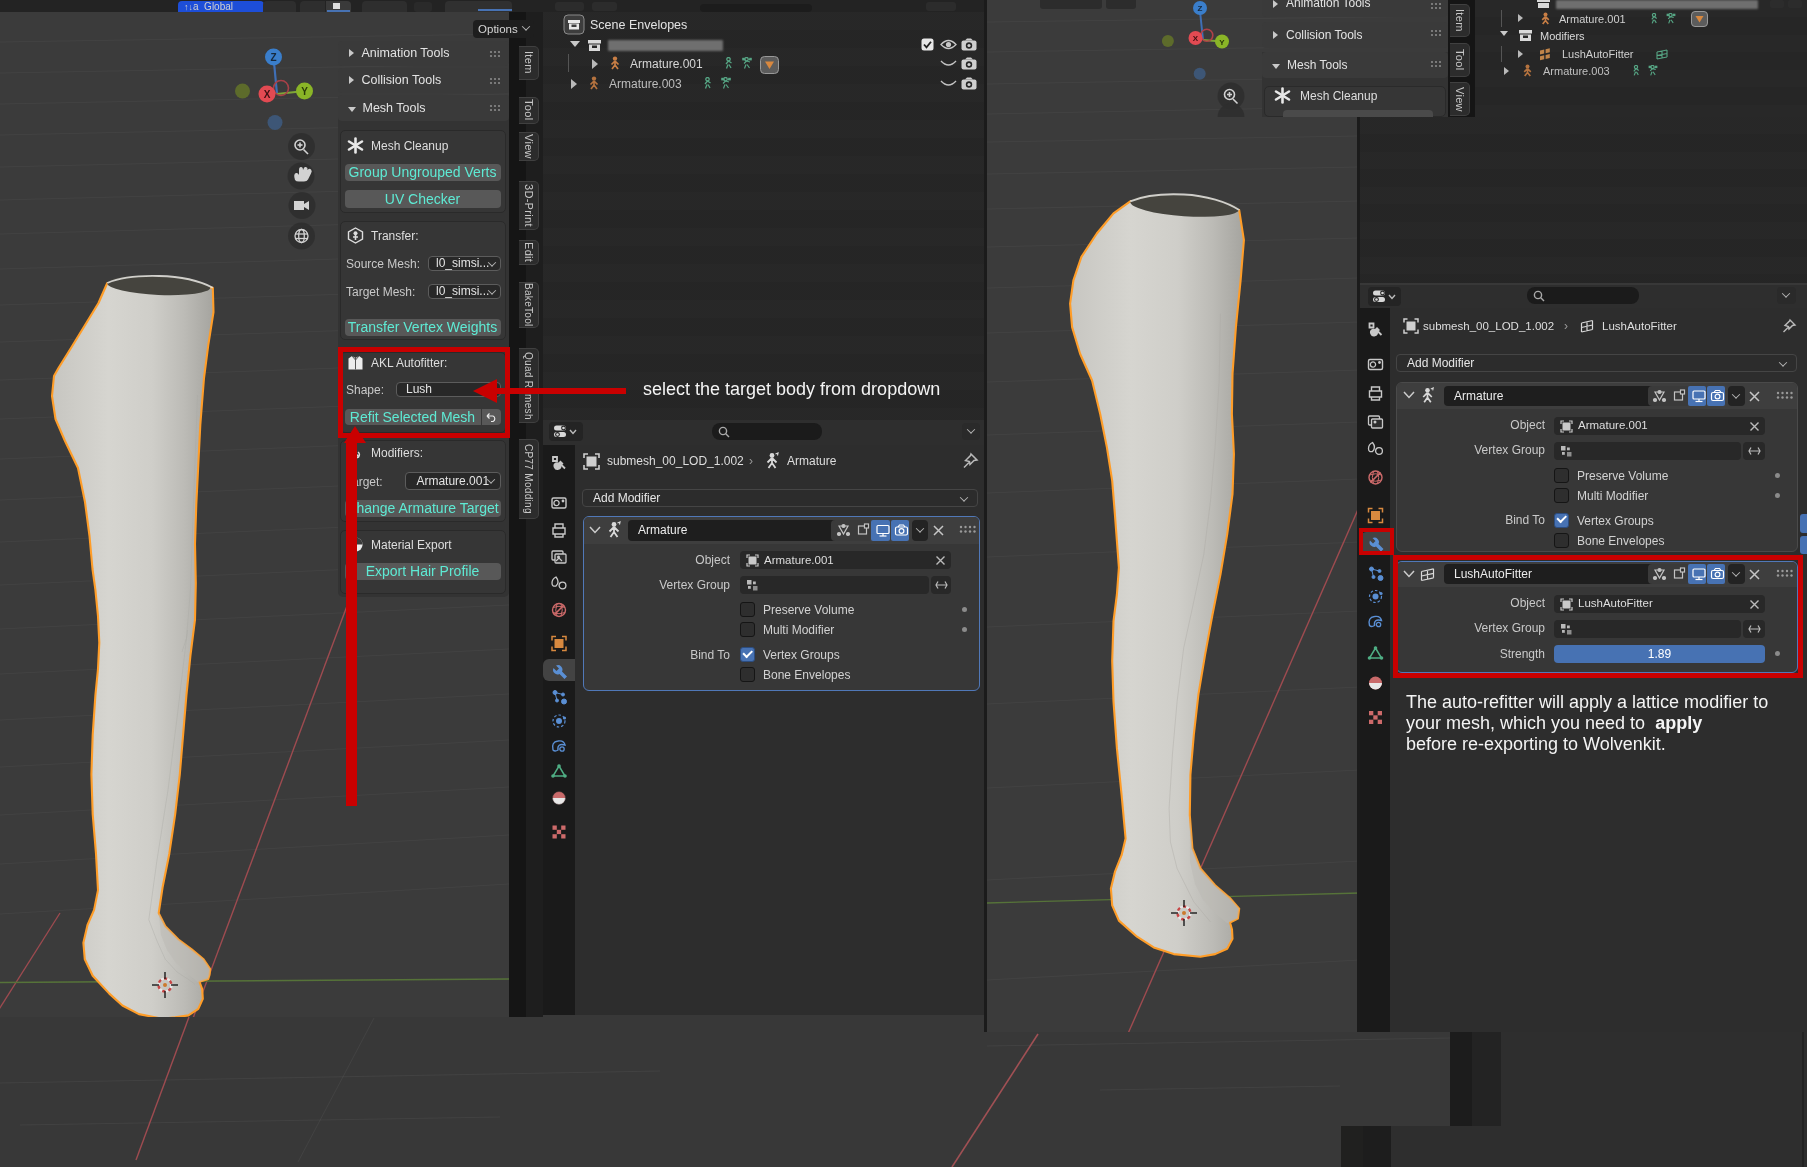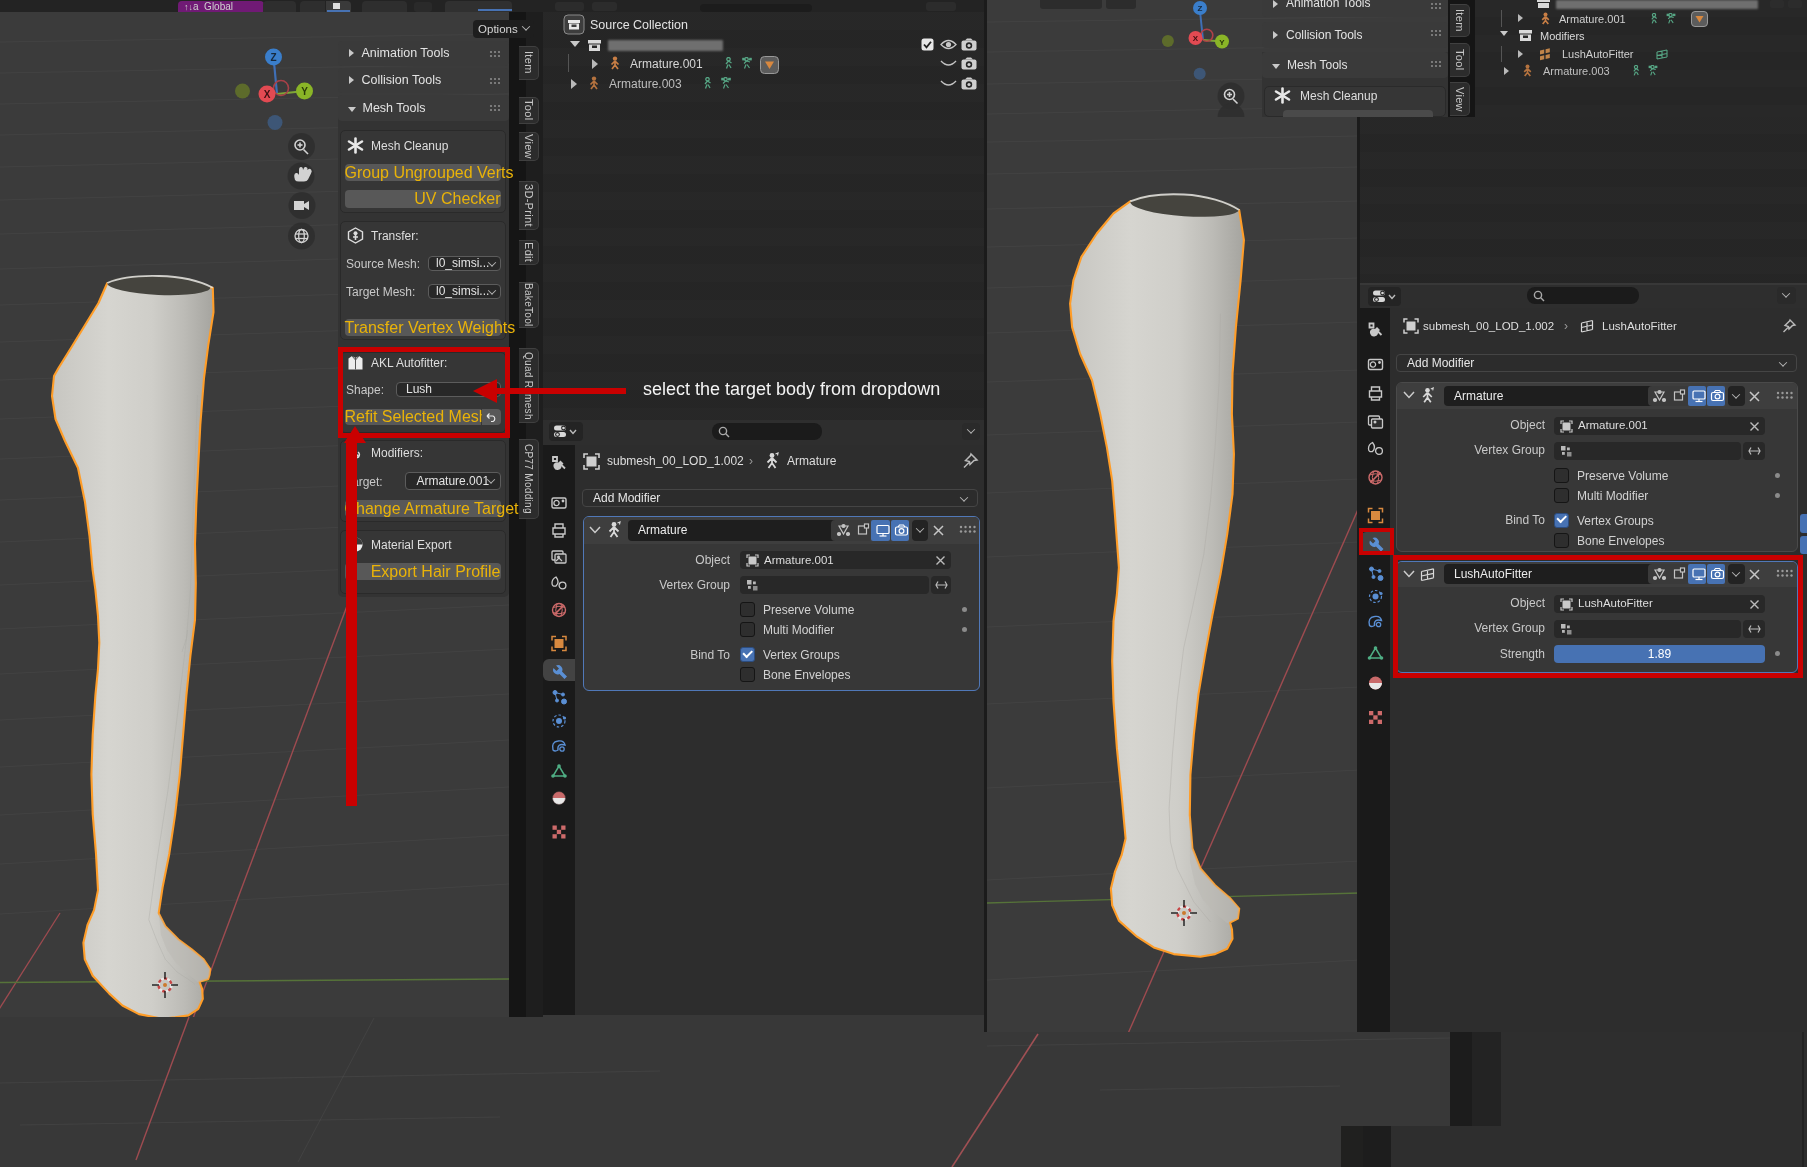--- a/index.html
+++ b/index.html
@@ -1,18 +1,18 @@
 <!DOCTYPE html>
 <html><head><meta charset="utf-8"><style>
 html,body{margin:0;padding:0;background:#363636}
 #root{position:relative;width:1807px;height:1167px;overflow:hidden;background:#383838;font-family:"Liberation Sans",sans-serif;-webkit-font-smoothing:antialiased}
 .a{position:absolute}
 .lb{color:#c9c9c9;font-size:12px;white-space:nowrap}
 .tx{color:#dedede;font-size:12px;white-space:nowrap}
-.btn{background:#585858;border-radius:4px;color:#eab308;font-size:16px;text-align:right;white-space:nowrap}
+.btn{background:#585858;border-radius:4px;color:#5eead4;font-size:14px;text-align:center;white-space:nowrap}
 .fld{background:#282828;border:1px solid #5c5c5c;border-radius:4px;color:#e4e4e4;font-size:12px;white-space:nowrap;box-sizing:border-box}
 .box{background:#363636;border:1px solid #2a2a2a;border-radius:5px;box-sizing:border-box}
 .hd{background:#3a3a3a;border-radius:4px;color:#e3e3e3;font-size:12.5px}
 .tab{background:#2c2c2c;border:1px solid #404040;border-left:none;border-radius:0 5px 5px 0;color:#c8c8c8;font-size:11px;writing-mode:vertical-rl;text-align:center;letter-spacing:.3px;white-space:nowrap;overflow:hidden}
 .wfld{background:#282828;border-radius:4px;color:#e4e4e4;font-size:12px;box-sizing:border-box}
 .cb{background:#2e2e2e;border:1px solid #151515;border-radius:3px;box-sizing:border-box}
 .cbon{background:#4772b3;border:1px solid #2c4d80;border-radius:3px;box-sizing:border-box;color:#fff;font-size:11px;text-align:center;line-height:13px}
 .dot{background:#8b8b8b;border-radius:50%;width:5px;height:5px}
 .red{border:5px solid #c90000;box-sizing:border-box}
 .ann{color:#f4f4f4;font-size:17px;white-space:nowrap}
@@ -31,21 +31,21 @@
   <line x1="298" y1="1162" x2="374" y2="1018"></line>
   <line x1="20" y1="1125" x2="500" y2="1117"></line>
   <line x1="987" y1="1046" x2="1450" y2="1038"></line>
   <line x1="1100" y1="1090" x2="1340" y2="1086"></line>
  </g>
  <line x1="1038" y1="1034" x2="952" y2="1167" stroke="#a05054" stroke-width="1.6"></line>
  <line x1="189" y1="1017" x2="136" y2="1160" stroke="#9e4b50" stroke-width="1.4"></line>
 </svg>
 
 <div class="a" style="left:0;top:0;width:987px;height:12px;background:#232323"></div>
-<div class="a" style="left:178px;top:1px;width:80px;height:11px;background:#701a75;border-radius:4px 4px 0 0;color:#cfcfcf;font-size:10px;padding-left:6px"><span style="font-size:9px">↑↓</span>a&nbsp; Global</div>
+<div class="a" style="left:178px;top:1px;width:80px;height:11px;background:#1d4ed8;border-radius:4px 4px 0 0;color:#cfcfcf;font-size:10px;padding-left:6px"><span style="font-size:9px">↑↓</span>a&nbsp; Global</div>
 <div class="a" style="left:263px;top:1px;width:33px;height:11px;background:#2e2e2e;border-radius:4px 4px 0 0"></div>
 <div class="a" style="left:300px;top:1px;width:25px;height:11px;background:#2e2e2e;border-radius:4px 0 0 0"></div>
 <div class="a" style="left:326px;top:1px;width:25px;height:11px;background:#3a3a3a;border-radius:0 4px 0 0"></div>
 <div class="a" style="left:333px;top:3px;width:7px;height:6px;background:#ddd"></div>
 <div class="a" style="left:327px;top:10px;width:23px;height:2px;background:#4772b3"></div>
 <div class="a" style="left:362px;top:1px;width:45px;height:11px;background:#2e2e2e;border-radius:4px 4px 0 0"></div>
 <div class="a" style="left:414px;top:2px;width:18px;height:10px;background:#2a2a2a;border-radius:3px"></div>
 <div class="a" style="left:445px;top:1px;width:67px;height:11px;background:#303030;border-radius:4px 4px 0 0"></div>
 <div class="a" style="left:478px;top:9px;width:34px;height:2px;background:#4772b3"></div>
 
@@ -261,21 +261,21 @@
 <div class="tx a" style="left:371px;top:538px">Material Export</div>
 <div class="btn a" style="left:344.5px;top:562.5px;width:156px;height:17.5px;line-height:17.5px">Export Hair Profile</div>
 
 <div class="a" style="left:543px;top:12px;width:444px;height:408px;background:#252525"></div>
 <div class="a" style="left:543px;top:12px;width:444px;height:408px;background:repeating-linear-gradient(#2a2a2a 0px,#2a2a2a 18px,#262626 18px,#262626 36px);opacity:.5"></div>
 <svg class="a" style="left:563px;top:14px" width="24" height="22">
  <rect x="1" y="1" width="20" height="19" rx="4" fill="#3d3d3d" stroke="#8a8a8a" stroke-width="1"></rect>
  <path d="M 5,6 h 12 v 3 h -12 Z M 6,9.5 h 10 v 6 h -10 Z" fill="#e8e8e8"></path>
       <rect x="8.5" y="10.5" width="5" height="2.5" fill="#3d3d3d"></rect>
 </svg>
-<div class="tx a" style="left:590px;top:18px;font-size:12.5px;color:#e3e3e3">Source Collection</div>
+<div class="tx a" style="left:590px;top:18px;font-size:12.5px;color:#e3e3e3">Scene Envelopes</div>
 <div class="a" style="left:570px;top:41px;width:0;height:0;border-left:5px solid transparent;border-right:5px solid transparent;border-top:6px solid #c9c9c9"></div>
 <svg class="a" style="left:587px;top:39px" width="15" height="13">
       <path d="M 1,1 h 13 v 3.5 h -13 Z M 2,5.5 h 11 v 6.5 h -11 Z" fill="#d9d9d9"></path>
       <rect x="5" y="6.5" width="5" height="2.5" fill="#262626"></rect>
     </svg>
 <div class="a" style="left:607.5px;top:39.5px;width:115px;height:11px;background:#6f6f6f;border-radius:1px;filter:blur(1.1px)"></div>
 <svg class="a" style="left:921px;top:38px" width="14" height="13">
       <rect x="0.5" y="0.5" width="12" height="12" rx="2.5" fill="#e8e8e8"></rect>
       <path d="M 3,6.5 l 2.5,2.8 l 4.5,-5.5" stroke="#222" stroke-width="1.8" fill="none"></path>
     </svg>
@@ -1029,20 +1029,21 @@
     </svg>
 <div class="lb a" style="left:1390px;top:647px;width:155px;text-align:right">Strength</div>
 <div class="a" style="left:1554px;top:644.5px;width:211px;height:18px;background:#4772b3;border-radius:4px;color:#fff;font-size:12px;text-align:center;line-height:18px">1.89</div>
 <div class="dot a" style="left:1775px;top:650.5px"></div>
 
 <div class="a" style="left:1800px;top:514px;width:7px;height:19px;background:#4772b3;border-radius:3px 0 0 3px"></div>
 <div class="a" style="left:1800px;top:536px;width:7px;height:18px;background:#4772b3;border-radius:3px 0 0 3px"></div>
 
 <div class="a" style="left:1358.5px;top:527.5px;width:35px;height:27px;border:4px solid #c90000;box-sizing:border-box"></div>
 <div class="red a" style="left:1392.5px;top:554.5px;width:410px;height:123px"></div>
+<div class="ann a" style="left:1406px;top:692px;font-size:18px;line-height:20.8px">The auto-refitter will apply a lattice modifier to<br>your mesh, which you need to&nbsp; <b>apply</b><br>before re-exporting to Wolvenkit.</div>
 
 <div class="a" style="left:1450px;top:1032px;width:22px;height:94px;background:#1c1c1c"></div>
 <div class="a" style="left:1472px;top:1032px;width:29px;height:94px;background:#232323"></div>
 <div class="a" style="left:1501px;top:1032px;width:306px;height:94px;background:#2e2e2e"></div>
 <div class="a" style="left:1341px;top:1126px;width:22px;height:41px;background:#20201f"></div>
 <div class="a" style="left:1363px;top:1126px;width:28px;height:41px;background:#1d1d1d"></div>
 <div class="a" style="left:1391px;top:1126px;width:416px;height:41px;background:#2e2e2e"></div>
 <div class="a" style="left:1802px;top:1032px;width:2px;height:135px;background:#232323"></div>
 </div>
 

